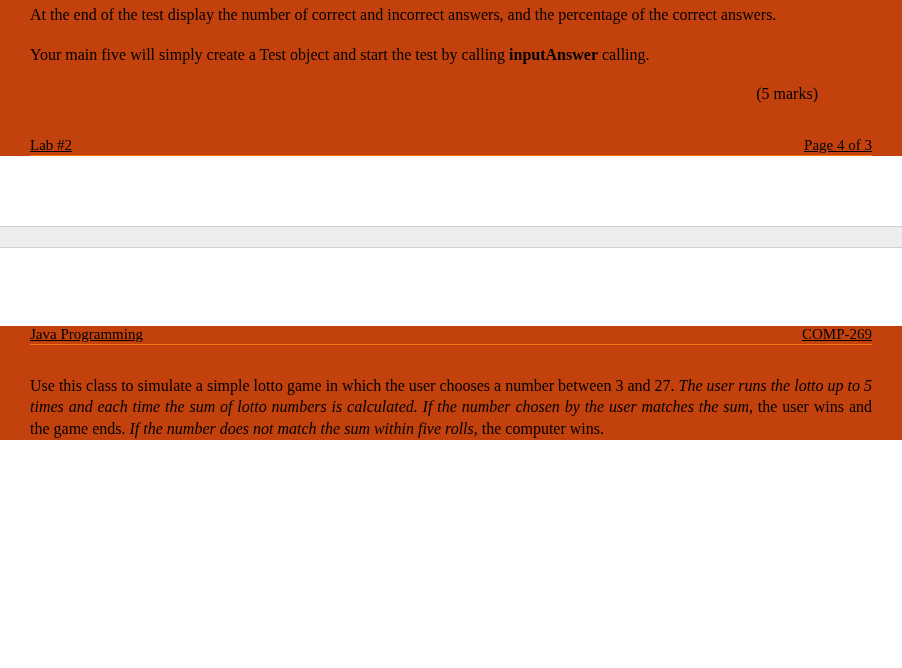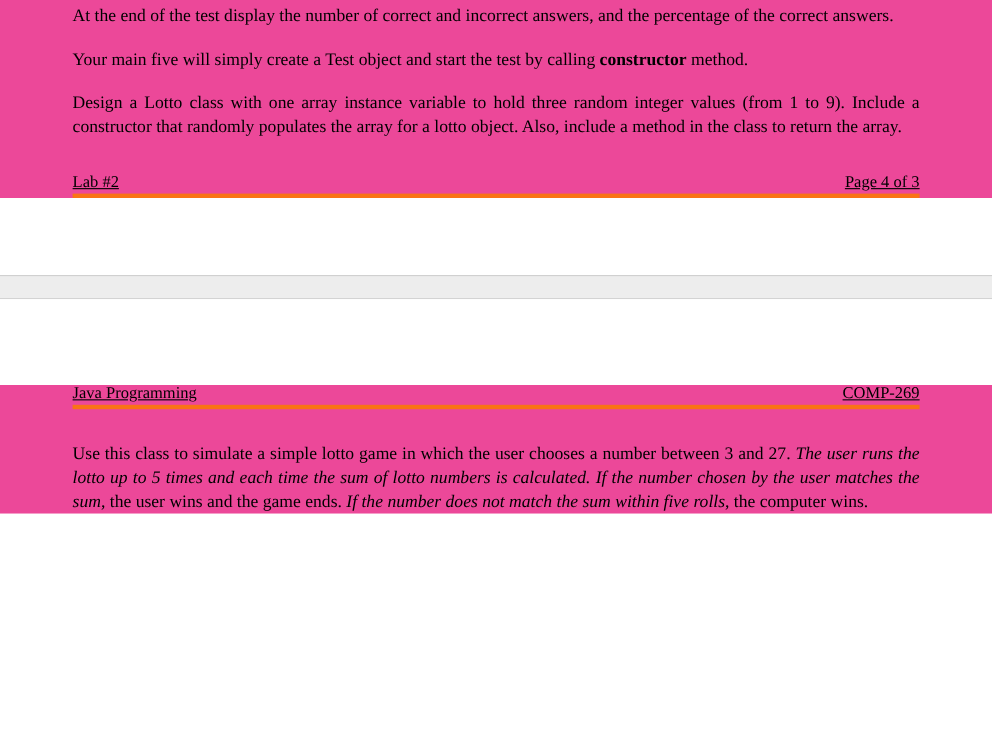--- a/index.html
+++ b/index.html
@@ -5,22 +5,22 @@
   body {
     margin: 0;
     padding: 0;
     background: #ffffff;
     font-family: "Times New Roman", Times, serif;
     font-size: 16px;
     color: #000000;
     width: 902px;
   }
   .page {
-    background: #ec4899;
-    padding: 0 66px;
+    background: #c2410c;
+    padding: 0 30px;
     box-sizing: border-box;
   }
   .page-gap {
     height: 20px;
     background: #ededed;
     border-top: 1px solid #d0d0d0;
     border-bottom: 1px solid #d0d0d0;
     margin: 0;
   }
   .before-gap {
@@ -45,21 +45,21 @@
     margin-bottom: 18px;
   }
   .marks-row {
     text-align: right;
     margin-bottom: 6px;
     padding-right: 54px;
   }
   .footer-row, .header-row {
     display: flex;
     justify-content: space-between;
-    border-bottom: 4px solid #f97316;
+    border-bottom: 1px solid #f97316;
     font-size: 15px;
     text-decoration: underline;
     padding-bottom: 1px;
   }
   .footer-row {
     margin-top: 32px;
   }
   .header-row {
     margin-bottom: 30px;
   }
@@ -74,26 +74,26 @@
   }
 </style>
 </head>
 <body>
 
 <div class="page page1-top">
 
   <p class="para-block">At the end of the test display the number of correct and incorrect answers, and the percentage of the correct answers.</p>
 
   <p class="para-block">
-    <span>Your main five will simply create a Test object and start the test by calling </span><span class="bold">constructor</span><span> method.</span>
+    <span>Your main five will simply create a Test object and start the test by calling </span><span class="bold">inputAnswer</span><span> calling.</span>
   </p>
 
+  <p class="marks-row">(5 marks)</p>
 
 
-  <p class="para-block">Design a Lotto class with one array instance variable to hold three random integer values (from 1 to 9). Include a constructor that randomly populates the array for a lotto object. Also, include a method in the class to return the array.</p>
 
   <div class="footer-row">
     <span>Lab  #2</span>
     <span>Page 4 of 3</span>
   </div>
 </div>
 
 <div class="before-gap"></div>
 <div class="page-gap"></div>
 <div class="after-gap"></div>

